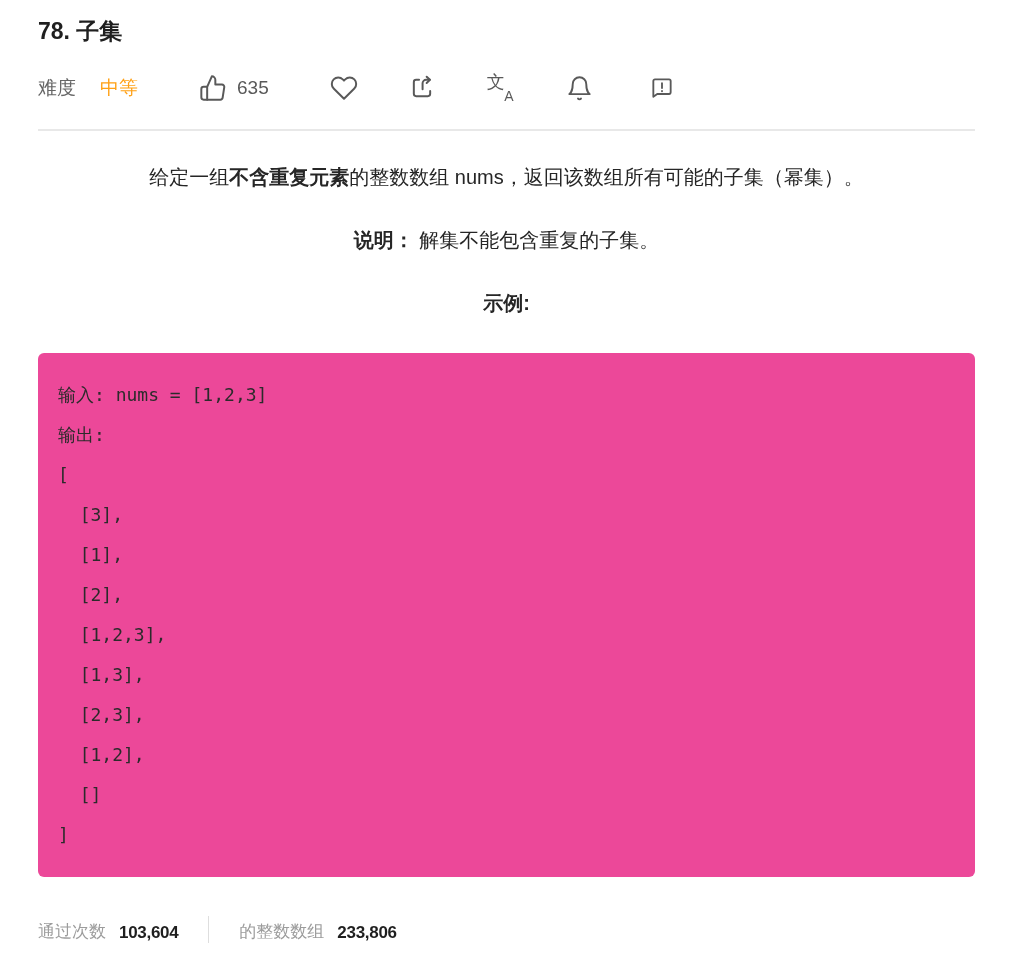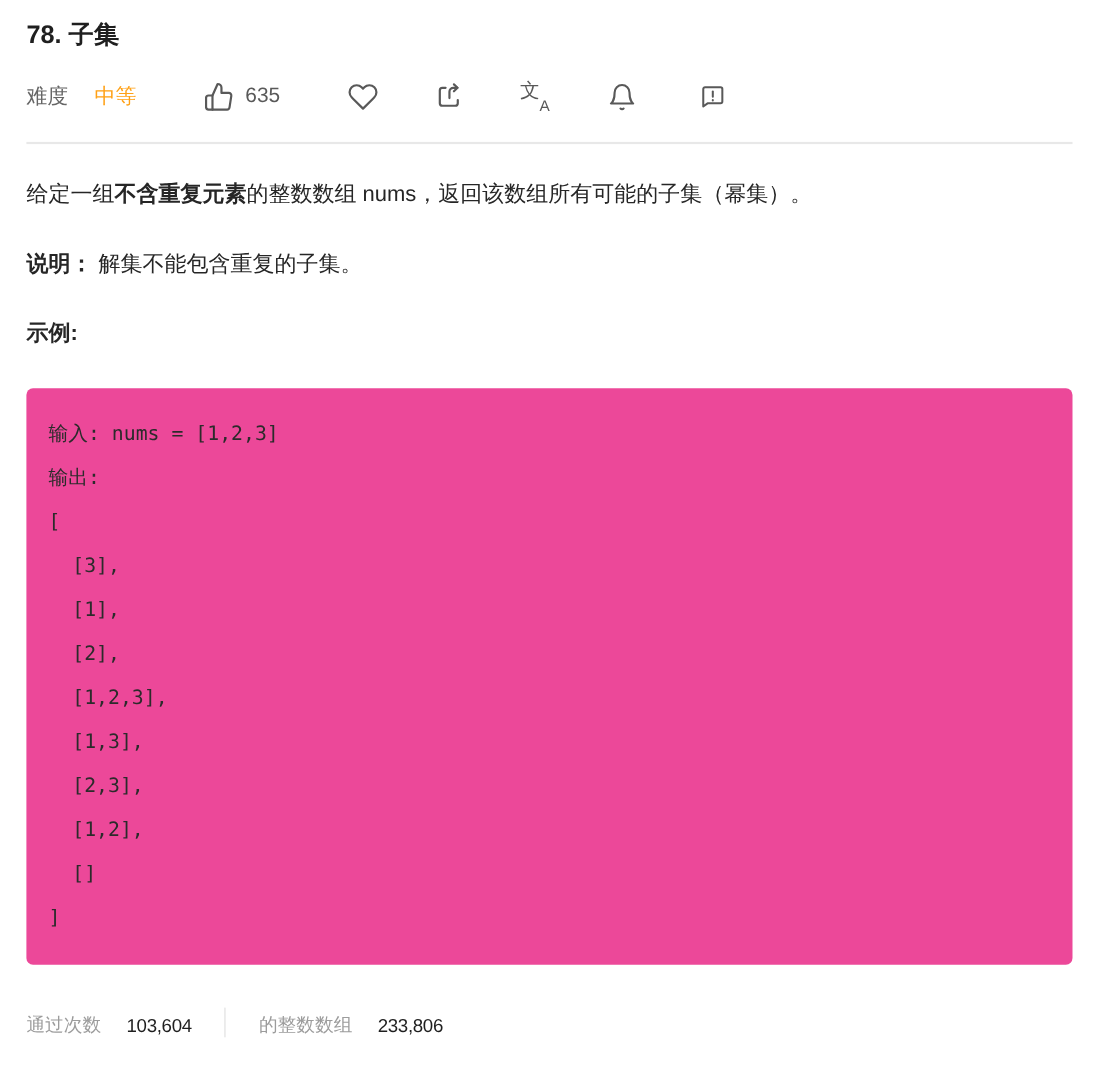--- a/index.html
+++ b/index.html
@@ -4,21 +4,21 @@
 <style>
   * { box-sizing: border-box; }
   html, body {
     margin: 0; padding: 0;
     background: #ffffff;
     width: 1013px; height: 974px;
     font-family: "Liberation Sans", sans-serif;
     color: #262626;
     overflow: hidden;
   }
-  .container { padding: 16px 38px 0 24px; }
+  .container { padding: 16px 38px 0 38px; }
 
   
   .title {
     margin: 0;
     font-size: 23px;
     line-height: 30px;
     font-weight: 700;
     color: #1f1f1f;
   }
   .meta-row {
@@ -72,20 +72,21 @@
     border: 0;
     border-top: 2px solid #e8e8e8;
   }
 
   
   .desc p {
     margin: 0;
     font-size: 20px;
     line-height: 30px;
     color: #262626;
+    text-align: center;
   }
   .p1 { margin-top: 31px !important; }
   .p2 { margin-top: 33px !important; }
   .p3 { margin-top: 33px !important; }
   .desc b { font-weight: 700; }
 
   
   pre.example {
     margin: 35px 0 0 0;
     background: #ec4899;
@@ -101,23 +102,23 @@
 
   
   .stats {
     display: flex;
     align-items: flex-end;
     margin-top: 39px;
     font-size: 17px;
   }
   .stat-label { color: #9c9c9c; }
   .stat-value {
-    margin-left: 23px;
+    margin-left: 13px;
     color: #1f1f1f;
-    font-weight: 400;
+    font-weight: 700;
     letter-spacing: -0.3px;
   }
   .v-divider {
     width: 0;
     height: 27px;
     border-left: 1px solid #dedede;
     margin: 0 30px;
   }
 </style>
 </head>

